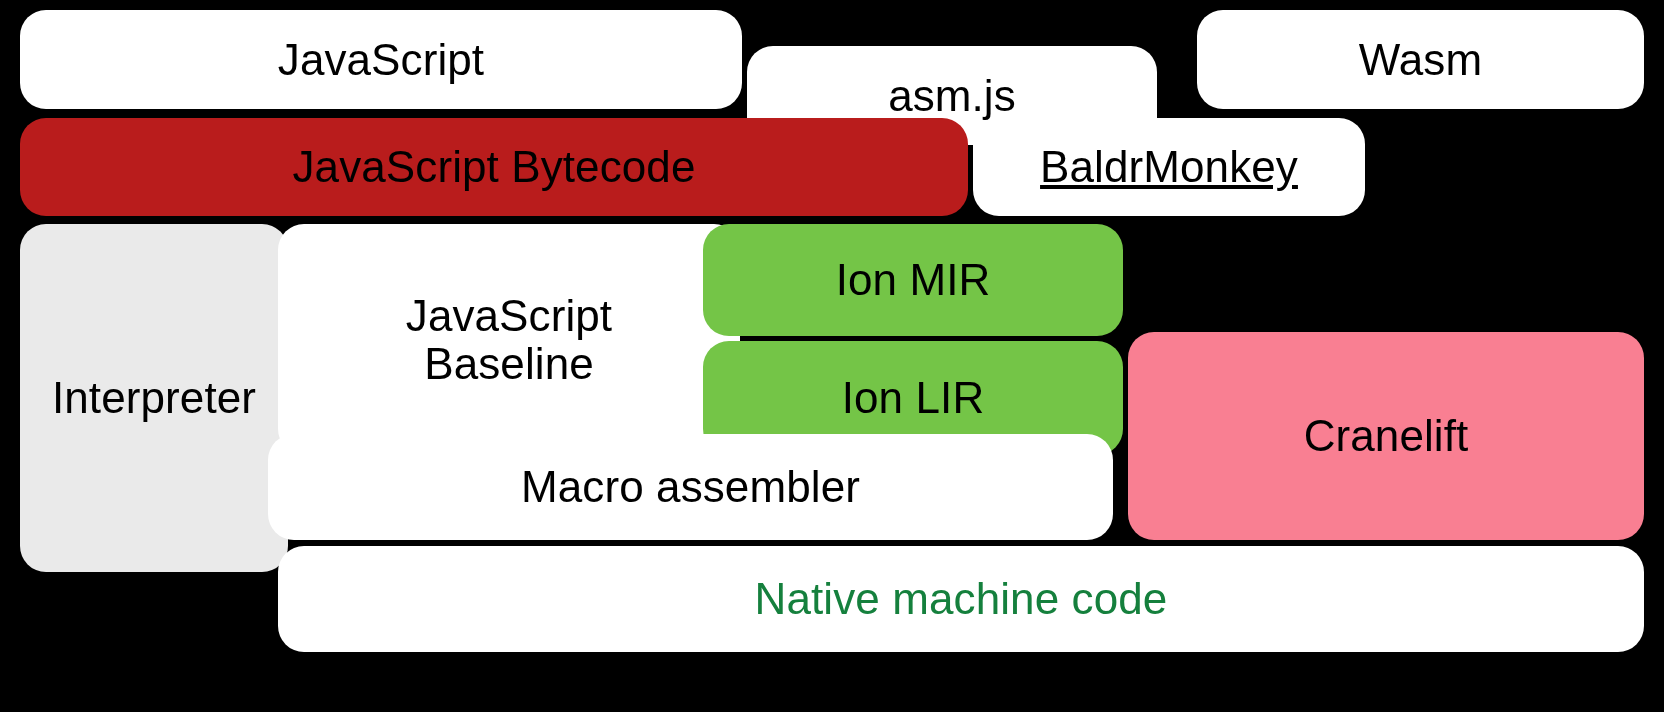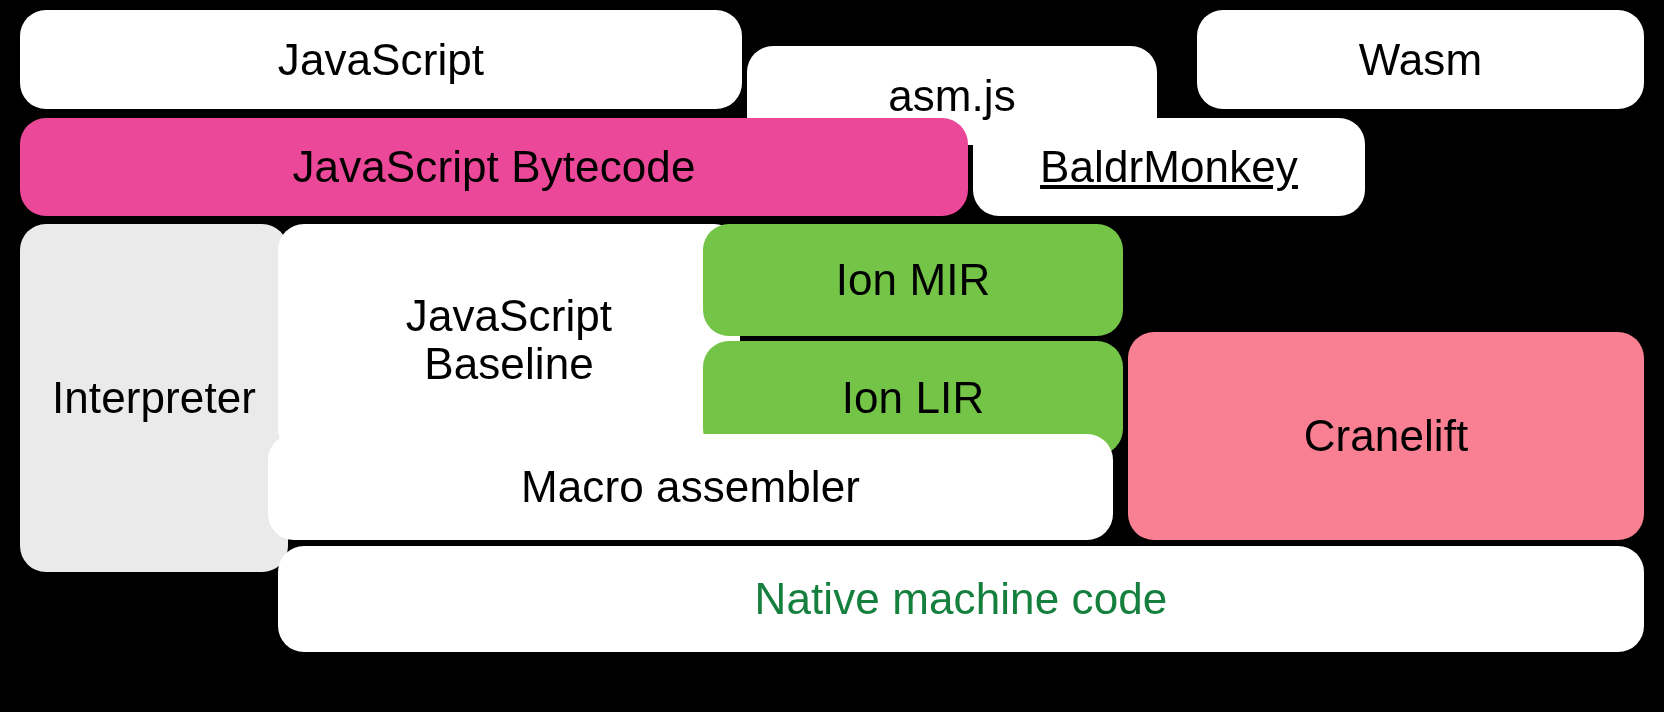--- a/index.html
+++ b/index.html
@@ -33,21 +33,21 @@
     background: #ffffff;
   }
 </style>
 </head>
 <body>
 
 <div id="diagram" style="background: rgb(0, 0, 0);">
     <div class="node" style="left: 20px; top: 10px; width: 722px; height: 99px; background: rgb(255, 255, 255); color: rgb(0, 0, 0);">JavaScript</div>
     <div class="node" style="left: 747px; top: 10px; width: 410px; height: 99px; background: rgb(255, 255, 255); color: rgb(0, 0, 0); margin-top: 36px;">asm.js</div>
     <div class="node" style="left: 1197px; top: 10px; width: 447px; height: 99px; background: rgb(255, 255, 255); color: rgb(0, 0, 0);">Wasm</div>
-    <div class="node" style="left: 20px; top: 118px; width: 948px; height: 98px; background: #ec4899; color: rgb(0, 0, 0);">JavaScript Bytecode</div>
+    <div class="node" style="left: 20px; top: 118px; width: 948px; height: 98px; background: #b91c1c; color: rgb(0, 0, 0);">JavaScript Bytecode</div>
     <div class="node" style="left: 973px; top: 118px; width: 392px; height: 98px; background: rgb(255, 255, 255); color: rgb(0, 0, 0); text-decoration: underline;">BaldrMonkey</div>
     <div class="node" style="left: 20px; top: 224px; width: 268px; height: 348px; background: rgb(234, 234, 234); color: rgb(0, 0, 0);">Interpreter</div>
     <div class="node" style="left: 278px; top: 224px; width: 462px; height: 231px; background: rgb(255, 255, 255); color: rgb(0, 0, 0);">JavaScript
 Baseline</div>
     <div class="node" style="left: 703px; top: 224px; width: 420px; height: 112px; background: rgb(116, 197, 71); color: rgb(0, 0, 0); text-align: right;">Ion MIR</div>
     <div class="node" style="left: 703px; top: 341px; width: 420px; height: 114px; background: rgb(116, 197, 71); color: rgb(0, 0, 0);">Ion LIR</div>
     <div class="node" style="left: 268px; top: 434px; width: 845px; height: 106px; background: rgb(255, 255, 255); color: rgb(0, 0, 0);">Macro assembler</div>
     <div class="node" style="left: 1128px; top: 332px; width: 516px; height: 208px; background: rgb(249, 127, 146); color: rgb(0, 0, 0);">Cranelift</div>
     <div class="node" style="left: 278px; top: 546px; width: 1366px; height: 106px; background: rgb(255, 255, 255); color: #15803d;">Native machine code</div>
   </div>

